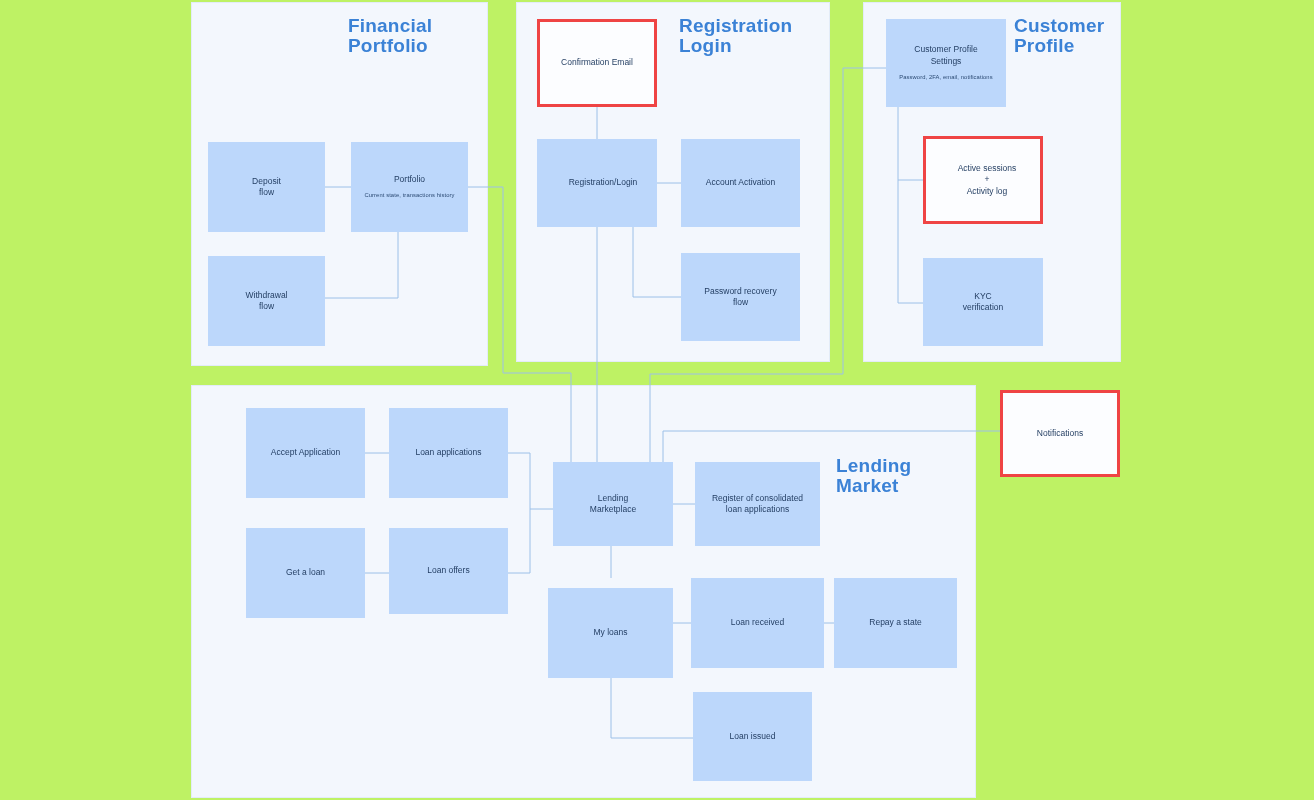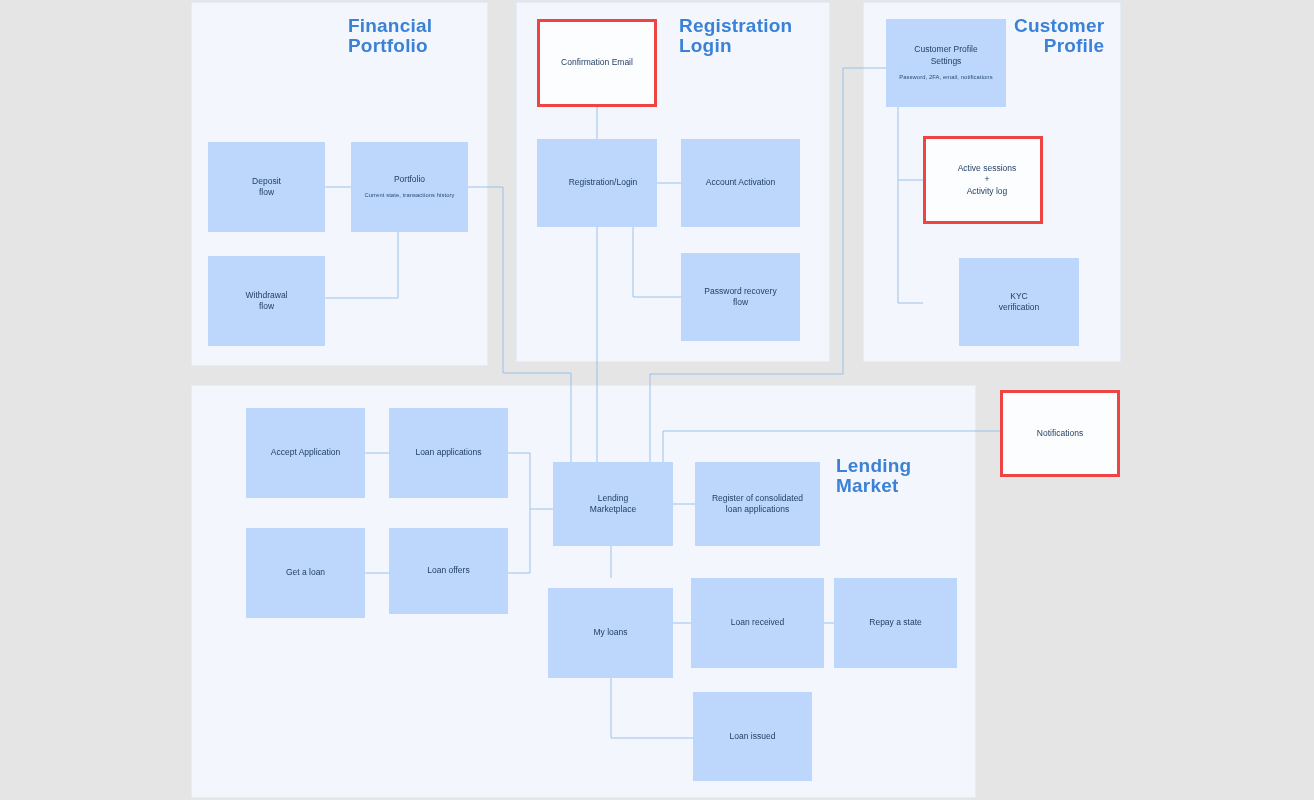--- a/index.html
+++ b/index.html
@@ -8,21 +8,21 @@
     padding: 0;
     background: #ffffff;
   }
   body {
     font-family: "Liberation Sans", "DejaVu Sans", sans-serif;
   }
   #canvas {
     position: relative;
     width: 1314px;
     height: 800px;
-    background: #e5e5e5;
+    background: #bef264;
     overflow: hidden;
   }
   
   .group {
     position: absolute;
     background: #f3f7fd;
     border: 1px solid #e3ecf8;
     box-sizing: border-box;
   }
   .group-title {
@@ -90,21 +90,21 @@
 <div id="canvas">
 
   <div id="groups-layer">
       <div class="group" style="left: 191px; top: 2px; width: 297px; height: 364px;"></div>
       <div class="group-title" style="left: 348px; top: 16px;">Financial
 Portfolio</div>
       <div class="group" style="left: 516px; top: 2px; width: 314px; height: 360px;"></div>
       <div class="group-title" style="left: 679px; top: 16px;">Registration
 Login</div>
       <div class="group" style="left: 863px; top: 2px; width: 258px; height: 360px;"></div>
-      <div class="group-title" style="left: 1014px; top: 16px; text-align: right;">Customer
+      <div class="group-title" style="left: 1014px; top: 16px;">Customer
 Profile</div>
       <div class="group" style="left: 191px; top: 385px; width: 785px; height: 413px;"></div>
       <div class="group-title" style="left: 836px; top: 456px;">Lending
 Market</div>
     </div>
 
   <svg id="links" viewBox="0 0 1314 800" width="1314" height="800">
       <path d="M325,187 L351,187"></path>
       <path d="M325,298 L398,298 L398,232"></path>
       <path d="M468,187 L503,187 L503,373 L571,373 L571,462"></path>
@@ -156,21 +156,21 @@
       <div class="node filled" style="left: 886px; top: 19px; width: 120px; height: 88px;">
         <div class="label">Customer Profile
 Settings</div>
         <div class="sub">Password, 2FA, email, notifications</div>
       </div>
       <div class="node outline" style="left: 923px; top: 136px; width: 120px; height: 88px; padding-left: 12px;">
         <div class="label">Active sessions
 +
 Activity log</div>
       </div>
-      <div class="node filled" style="left: 923px; top: 258px; width: 120px; height: 88px; margin-left: 36px;">
+      <div class="node filled" style="left: 923px; top: 258px; width: 120px; height: 88px;">
         <div class="label">KYC
 verification</div>
       </div>
       <div class="node filled" style="left: 246px; top: 408px; width: 119px; height: 90px;">
         <div class="label">Accept Application</div>
       </div>
       <div class="node filled" style="left: 389px; top: 408px; width: 119px; height: 90px;">
         <div class="label">Loan applications</div>
       </div>
       <div class="node filled" style="left: 246px; top: 528px; width: 119px; height: 90px;">

